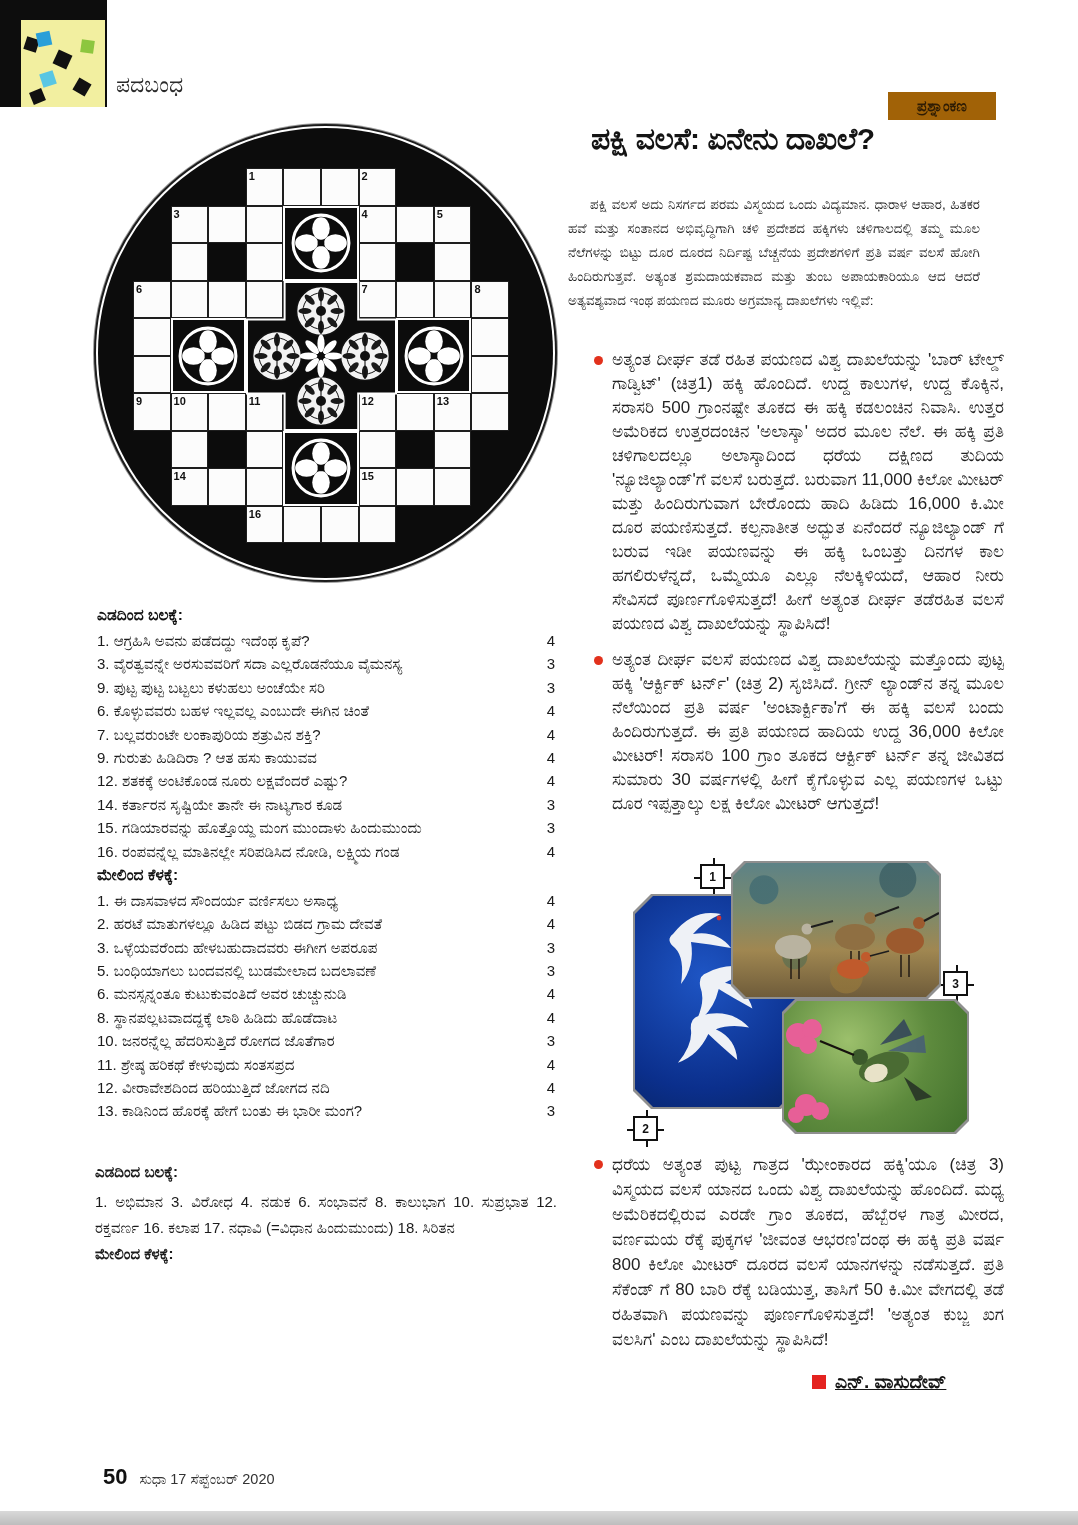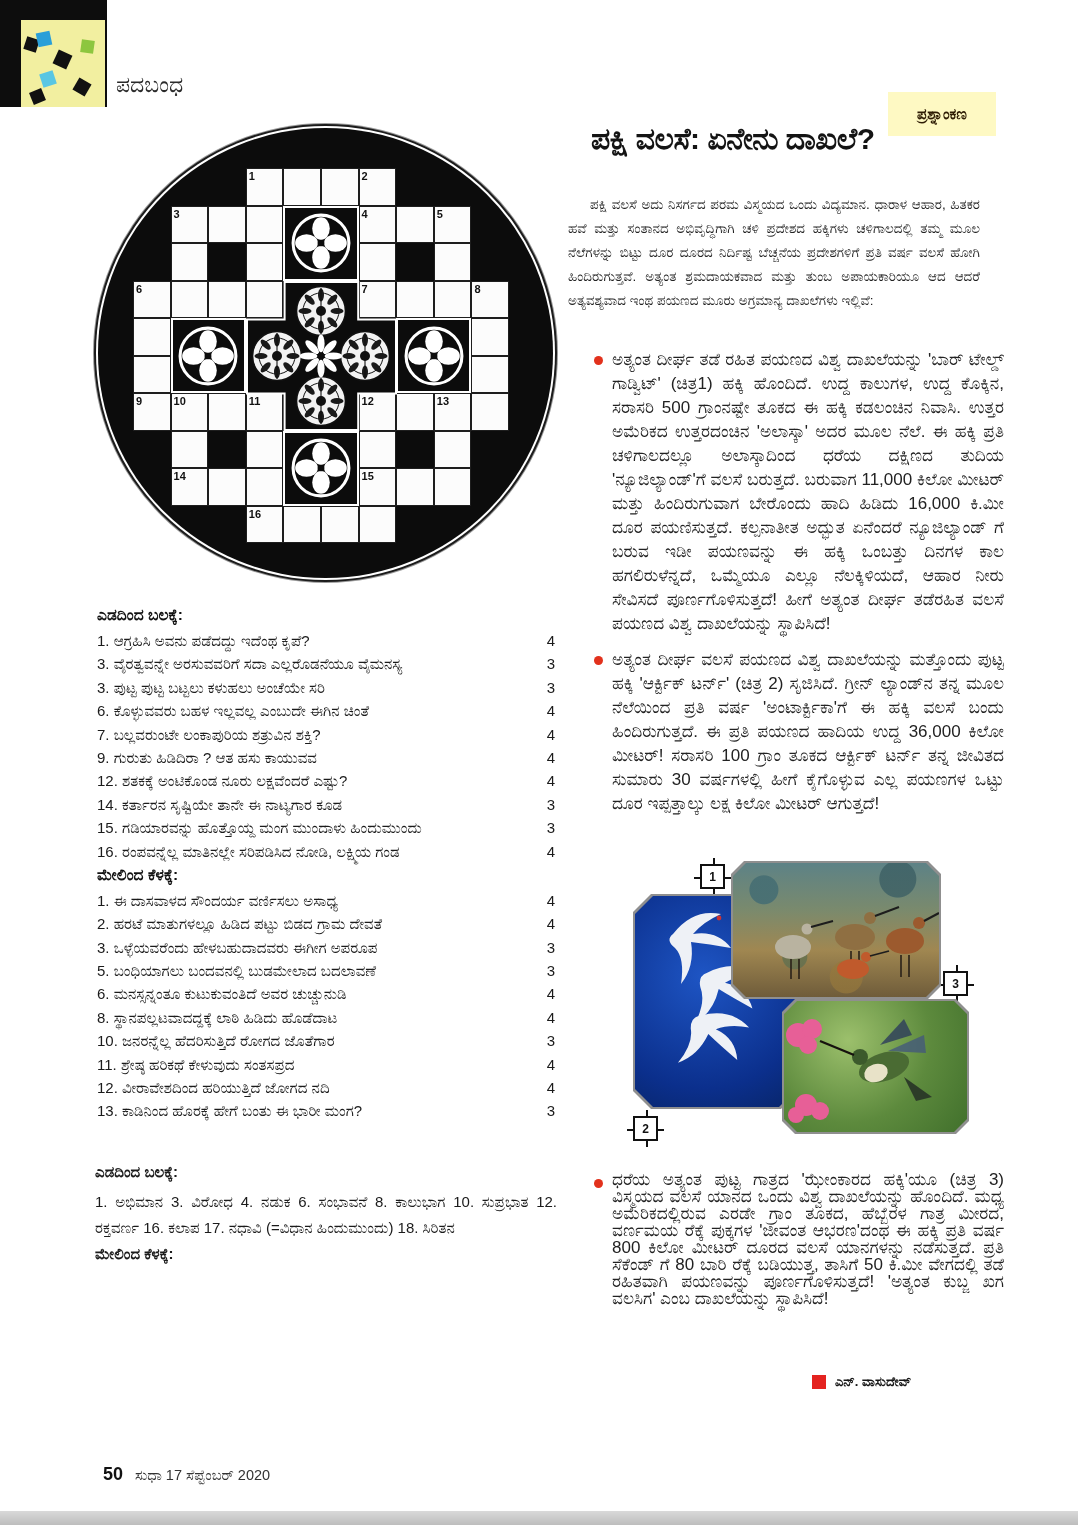--- a/index.html
+++ b/index.html
@@ -7,34 +7,34 @@
        font-family:"Liberation Sans",sans-serif;color:#1b1b1b;}
   .abs{position:absolute;}
 
   
   .logo-black{left:0;top:0;width:107px;height:107px;background:#0d0d0d;}
   .logo-yellow{left:21px;top:20px;width:84px;height:87px;background:#f2efa0;}
   .logo-sq{position:absolute;}
   .masthead-title{left:116px;top:72px;font-size:22px;color:#2a2a2a;}
 
   
-  .badge{left:888px;top:92px;width:108px;height:44px;background:#fef9c3;color:#2e1c04;
+  .badge{left:888px;top:92px;width:108px;height:28px;background:#a16207;color:#2e1c04;
          font-weight:bold;font-size:15px;display:flex;align-items:center;justify-content:center;}
   .article-title{left:591px;top:122px;width:420px;height:50px;font-size:30px;font-weight:bold;color:#141414;letter-spacing:-.5px;}
   .para{width:412px;font-size:13.5px;line-height:24px;text-align:justify;overflow:hidden;color:#222;}
   .intro{left:568px;top:172px;height:176px;text-indent:22px;margin-top:21px;}
   .bullet{left:592px;width:412px;padding-left:20px;box-sizing:border-box;font-size:17px;
           line-height:24px;text-align:justify;overflow:hidden;color:#222;}
   .bullet .dot{position:absolute;left:2px;top:8px;width:9px;height:9px;border-radius:50%;background:#e2311c;}
   .b1{top:348px;height:292px;}
   .b2{top:648px;height:220px;}
-  .b3{top:1152px;height:216px;line-height:17px;margin-top:19px;}
+  .b3{top:1152px;height:216px;line-height:25px;}
   .byline{left:812px;top:1368px;width:196px;height:28px;display:flex;align-items:center;gap:9px;}
   .byline .sq{width:14px;height:14px;background:#e42320;}
-  .byline .nm{font-size:13px;font-weight:bold;color:#161616;}
+  .byline .nm{font-size:19px;font-weight:bold;color:#161616;text-decoration:underline;}
 
   
   .fig{position:absolute;}
   .fig .frame{width:100%;height:100%;background:#8f8f8f;}
   .fig .ph{position:absolute;left:2px;top:2px;right:2px;bottom:2px;overflow:hidden;}
   .oct16,.oct16 .ph,.oct16.frameclip{clip-path:polygon(18px 0,calc(100% - 18px) 0,100% 18px,100% calc(100% - 18px),calc(100% - 18px) 100%,18px 100%,0 calc(100% - 18px),0 18px);}
   .oct12{clip-path:polygon(13px 0,calc(100% - 13px) 0,100% 13px,100% calc(100% - 13px),calc(100% - 13px) 100%,13px 100%,0 calc(100% - 13px),0 13px);}
   .fig-tag{position:absolute;width:21px;height:21px;background:#fff;border:2px solid #111;
            display:flex;align-items:center;justify-content:center;font-size:12px;font-weight:bold;color:#111;}
   .fig-tag::before{content:"";position:absolute;left:-8px;right:-8px;top:50%;height:2px;background:#111;z-index:-1;}
@@ -59,21 +59,21 @@
   .clue-row .n{width:24px;text-align:right;font-size:15px;}
 
   
   #answers{left:95px;top:1163px;width:462px;}
   .ans-title{text-align:center;font-size:21px;font-weight:bold;color:#9e1b1b;height:36px;}
   .ans-head{font-size:15px;font-weight:bold;height:26px;}
   .ans-text{font-size:15px;line-height:26px;text-align:justify;color:#1b1b1b;}
 
   
   .footer{left:103px;top:1464px;display:flex;align-items:baseline;gap:12px;}
-  .footer .pg{font-size:18px;font-weight:bold;color:#111;}
+  .footer .pg{font-size:22px;font-weight:bold;color:#111;}
   .footer .iss{font-size:14.5px;color:#333;}
   .bottom-strip{left:0;top:1511px;width:1078px;height:14px;background:linear-gradient(#d9d9d9,#bdbdbd);}
 </style>
 </head>
 <body>
 
 <div class="abs logo-black">
   <div class="abs logo-yellow">
     <div class="logo-sq" style="left:4px;top:18px;width:13px;height:13px;background:#111;transform:rotate(18deg);"></div>
     <div class="logo-sq" style="left:16px;top:12px;width:14px;height:14px;background:#2a9fd8;transform:rotate(-12deg);"></div>
@@ -403,21 +403,21 @@
   <div id="across-list">
       <div class="clue-row">
         <span class="t">1. ಆಗ್ರಹಿಸಿ ಅವನು ಪಡೆದದ್ದು ಇದೆಂಥ ಕೃಪೆ?</span>
         <span class="n">4</span>
       </div>
       <div class="clue-row">
         <span class="t">3. ವೈರತ್ವವನ್ನೇ ಅರಸುವವರಿಗೆ ಸದಾ ಎಲ್ಲರೊಡನೆಯೂ ವೈಮನಸ್ಯ</span>
         <span class="n">3</span>
       </div>
       <div class="clue-row">
-        <span class="t">3. ಪುಟ್ಟ ಪುಟ್ಟ ಬಟ್ಟಲು ಕಳುಹಲು ಅಂಚೆಯೇ ಸರಿ</span>
+        <span class="t">9. ಪುಟ್ಟ ಪುಟ್ಟ ಬಟ್ಟಲು ಕಳುಹಲು ಅಂಚೆಯೇ ಸರಿ</span>
         <span class="n">3</span>
       </div>
       <div class="clue-row">
         <span class="t">6. ಕೊಳ್ಳುವವರು ಬಹಳ ಇಲ್ಲವಲ್ಲ ಎಂಬುದೇ ಈಗಿನ ಚಿಂತೆ</span>
         <span class="n">4</span>
       </div>
       <div class="clue-row">
         <span class="t">7. ಬಲ್ಲವರುಂಟೇ ಲಂಕಾಪುರಿಯ ಶತ್ರುವಿನ ಶಕ್ತಿ?</span>
         <span class="n">4</span>
       </div>

